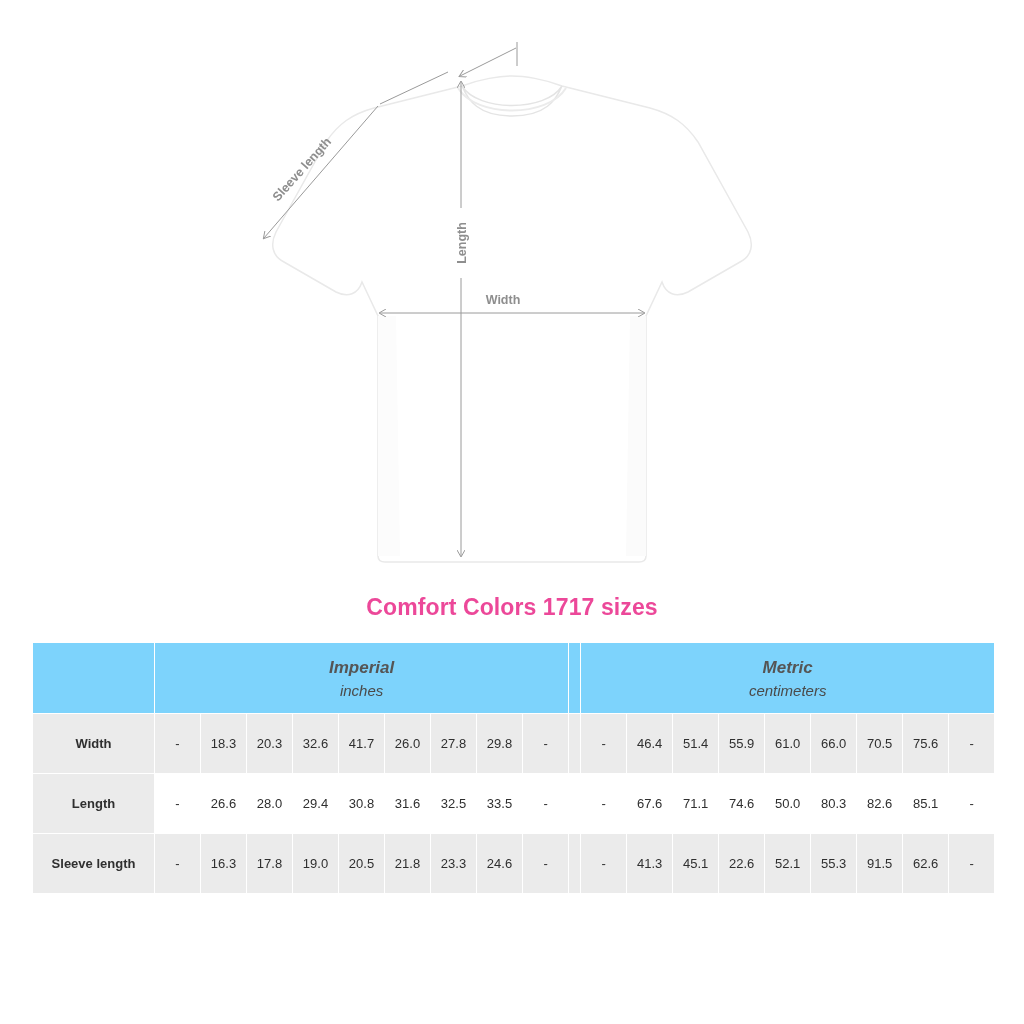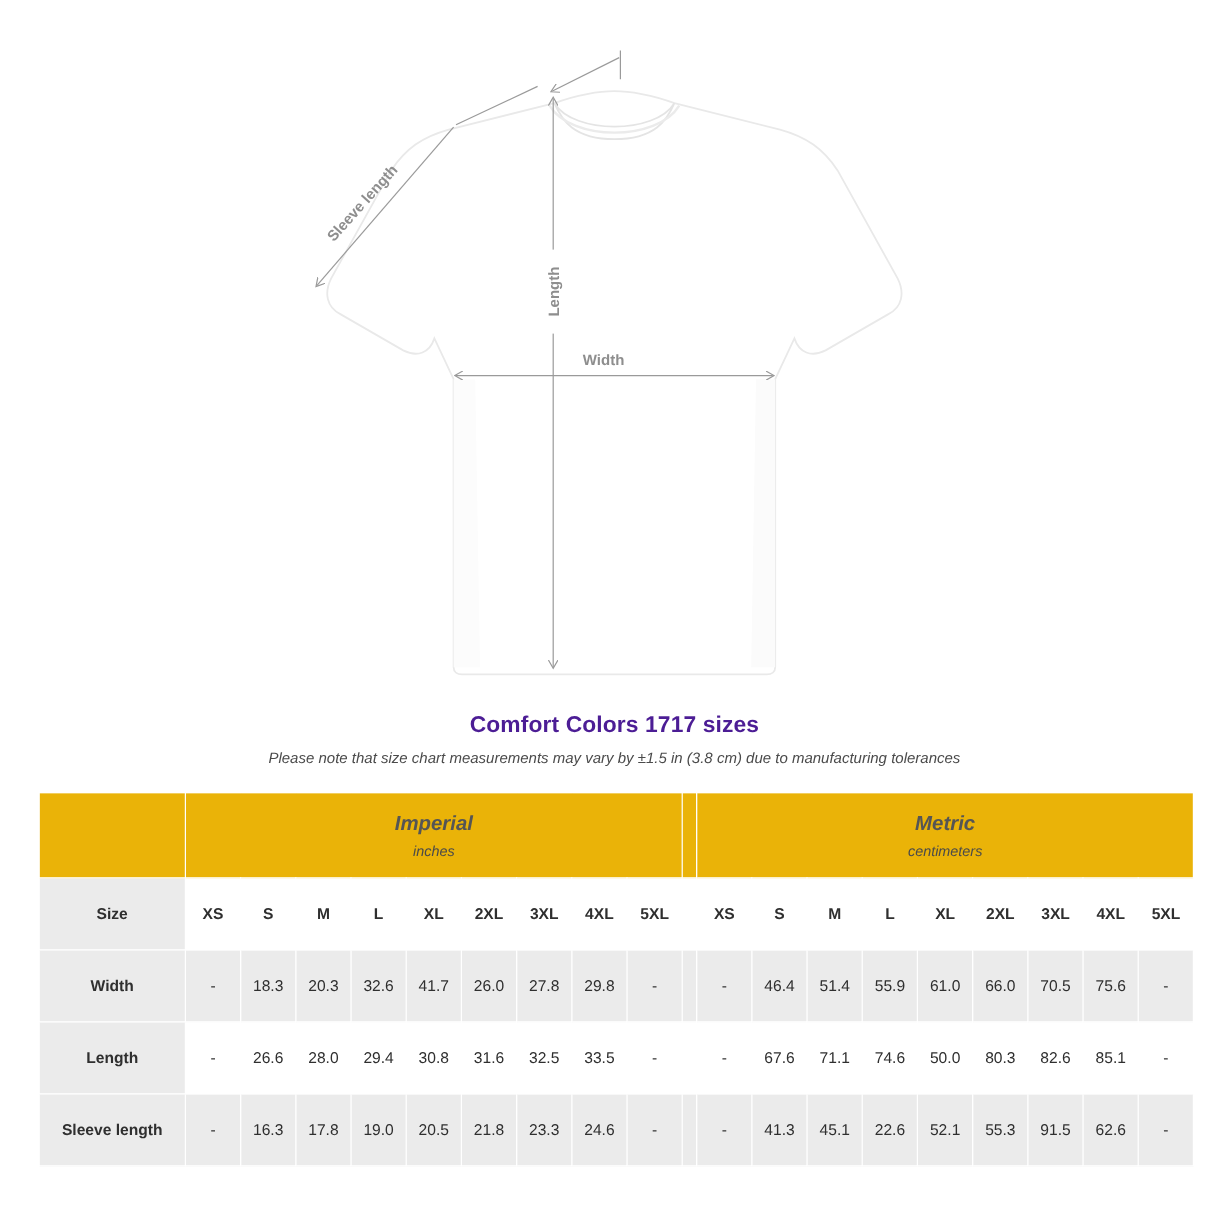--- a/index.html
+++ b/index.html
@@ -31,23 +31,23 @@
     left: 0;
     top: 0;
   }
 
   
   .title-block {
     text-align: center;
     margin-top: 6px;
   }
   .chart-title {
-    font-size: 19px;
-    font-weight: bold;
-    color: #4c1d95;
+    font-size: 23px;
+    font-weight: bold;
+    color: #ec4899;
     letter-spacing: 0.1px;
   }
   .chart-note {
     margin-top: 9px;
     font-size: 12.5px;
     font-style: italic;
     color: #4a4a4a;
   }
 
   
@@ -61,32 +61,32 @@
   }
   table.size-table td, table.size-table th {
     border: 1px solid #ffffff;
     text-align: center;
     vertical-align: middle;
     font-size: 13px;
     color: #2f2f2f;
     padding: 0;
   }
   .hdr-unit {
-    background: #eab308;
+    background: #7dd3fc;
     height: 70px;
   }
   .unit-sys {
     font-size: 17px;
     font-weight: bold;
     font-style: italic;
     color: #555555;
     line-height: 1.25;
   }
   .unit-sub {
-    font-size: 12px;
+    font-size: 15px;
     font-style: italic;
     color: #4a4a4a;
     margin-top: 4px;
   }
   .row-label {
     background: #ebebeb;
     font-weight: bold;
     font-size: 13px;
     color: #2f2f2f;
   }
@@ -175,21 +175,20 @@
       <g>
         <line x1="380" y1="313" x2="644" y2="313" stroke="#9a9a9a" stroke-width="1" marker-start="url(#arrStart)" marker-end="url(#arrEnd)"></line>
         <rect x="474" y="290" width="58" height="18" fill="#ffffff"></rect>
       </g>
       <text x="503" y="304" text-anchor="middle" font-family="Liberation Sans, sans-serif" font-size="12.5" font-weight="bold" fill="#8e8e8e">Width</text>
     </svg>
   </div>
 
   <div class="title-block">
     <div class="chart-title">Comfort Colors 1717 sizes</div>
-    <div class="chart-note">Please note that size chart measurements may vary by ±1.5 in (3.8 cm) due to manufacturing tolerances</div>
   </div>
 
   <div class="table-wrap">
     <table class="size-table">
       <colgroup>
         <col class="label-col">
         <col class="val-col">
           <col class="val-col">
           <col class="val-col">
           <col class="val-col">
@@ -217,42 +216,20 @@
             <div class="unit-sys">Imperial</div>
             <div class="unit-sub">inches</div>
           </td>
           <td class="hdr-unit"></td>
           <td class="hdr-unit" colspan="9">
             <div class="unit-sys">Metric</div>
             <div class="unit-sub">centimeters</div>
           </td>
         </tr>
 
-        <tr>
-          <td class="size-head-cell">Size</td>
-          <td class="col-head">XS</td>
-          <td class="col-head">S</td>
-          <td class="col-head">M</td>
-          <td class="col-head">L</td>
-          <td class="col-head">XL</td>
-          <td class="col-head">2XL</td>
-          <td class="col-head">3XL</td>
-          <td class="col-head">4XL</td>
-          <td class="col-head">5XL</td>
-          <td class="col-head"></td>
-          <td class="col-head">XS</td>
-          <td class="col-head">S</td>
-          <td class="col-head">M</td>
-          <td class="col-head">L</td>
-          <td class="col-head">XL</td>
-          <td class="col-head">2XL</td>
-          <td class="col-head">3XL</td>
-          <td class="col-head">4XL</td>
-          <td class="col-head">5XL</td>
-        </tr>
 
         <tr class="band-a">
           <td class="row-label">Width</td>
           <td>-</td>
           <td>18.3</td>
           <td>20.3</td>
           <td>32.6</td>
           <td>41.7</td>
           <td>26.0</td>
           <td>27.8</td>

